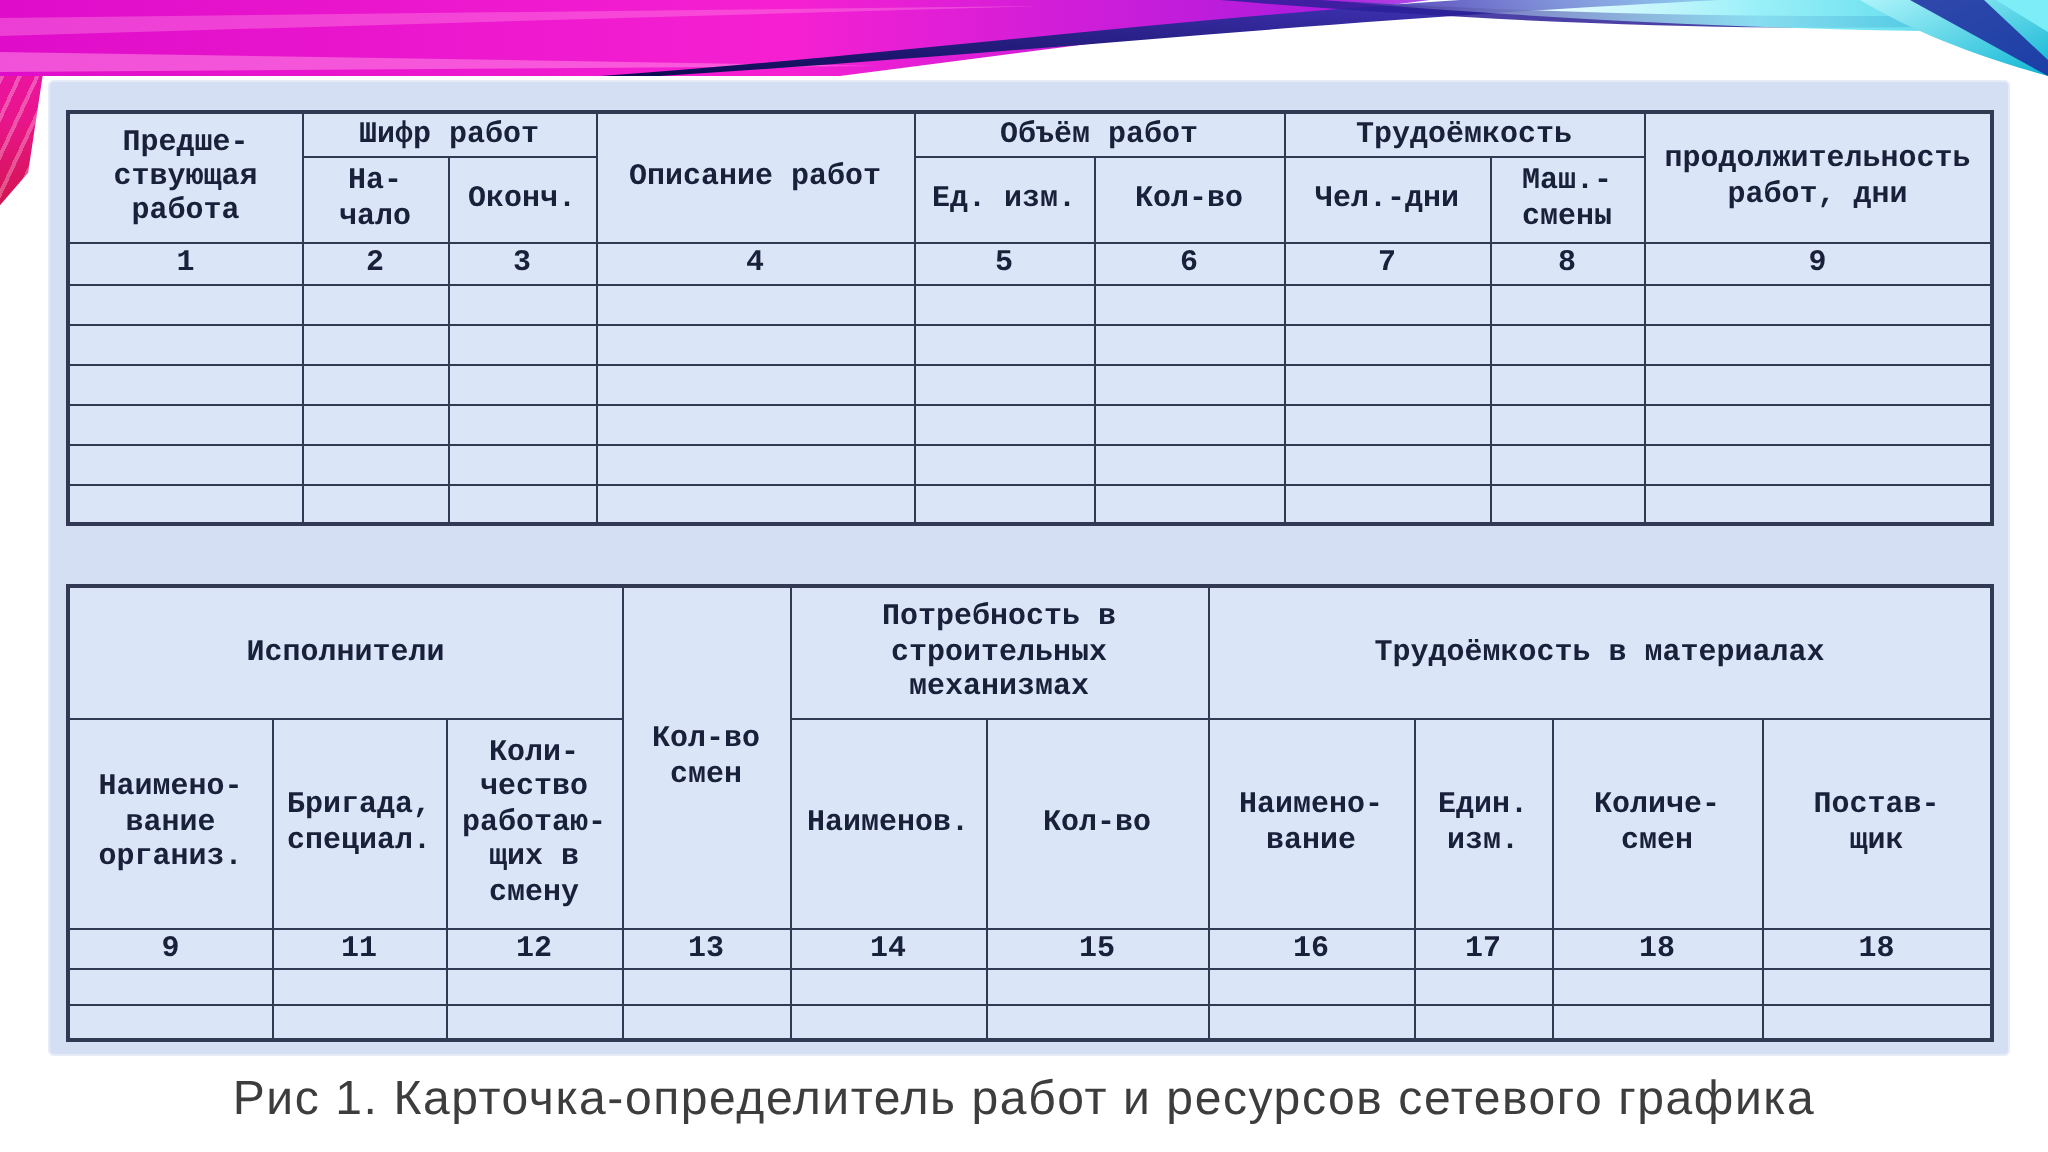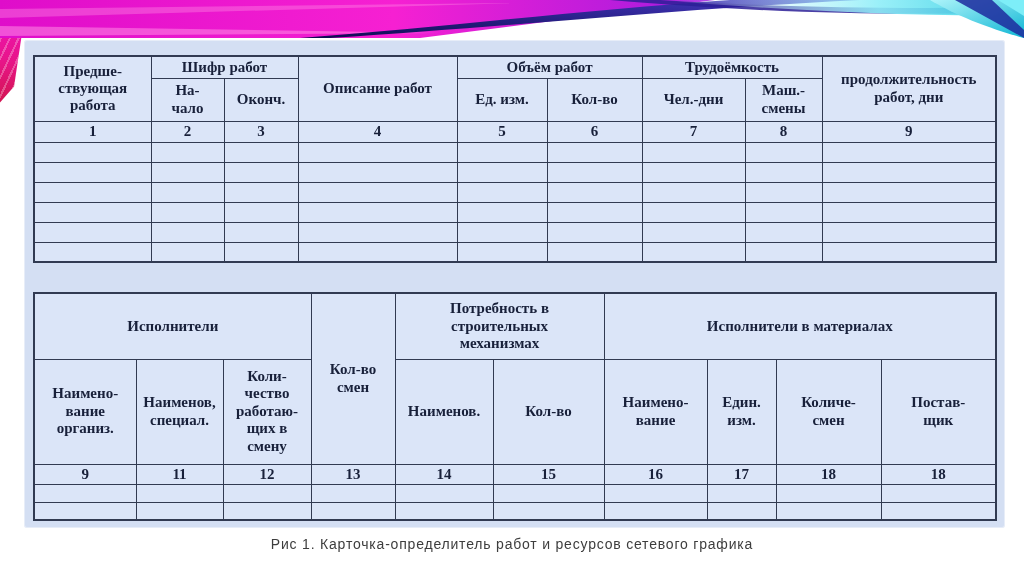--- a/index.html
+++ b/index.html
@@ -14,20 +14,21 @@
     background:
       repeating-linear-gradient(115deg, rgba(255,255,255,.28) 0 2px, rgba(255,255,255,0) 2px 8px),
       linear-gradient(175deg, var(--wedge-top,#ef12c6) 0%, var(--wedge-mid,#e8158a) 55%, var(--wedge-bottom,#cf1446) 100%);
     clip-path:polygon(0 0,100% 0,52% 80%,0 95%);
   }
   .panel{
     position:absolute;left:24px;top:40px;width:981px;height:488px;z-index:2;
     background:var(--panel-bg,#d4dff3);
     border-radius:3px;
     box-shadow:inset 0 0 0 1px rgba(255,255,255,.45);
+    font-family:Liberation Mono, monospace;
   }
   table.grid{
     position:absolute;border-collapse:collapse;table-layout:fixed;width:962px;
     background:var(--cell-bg,#dbe5f8);
     border:2px solid var(--grid-border,#313a52);
     color:var(--table-text,#18203a);
   }
   table.t1{left:9px;top:15px;}
   table.t2{left:9px;top:252px;}
   table.grid td{
@@ -40,21 +41,21 @@
   .t1 .r-num{height:21px;} .t1 .r-empty{height:20px;}
   .t2 .r-h1{height:66px;} .t2 .r-h2{height:105px;}
   .t2 .r-num{height:19px;} .t2 .r-empty{height:18px;}
   td.vt{vertical-align:top;}
   td.tl{vertical-align:top;text-align:left;padding:2px 4px 2px 8px;}
   .r-num td{font-size:14.5px;}
   .caption{
     position:absolute;left:0;top:536px;width:100%;z-index:2;
     text-align:center;
     font-family:"Liberation Sans", sans-serif;
-    font-size:14px;letter-spacing:.8px;
+    font-size:24px;letter-spacing:.8px;
     color:var(--caption-text,#3d3d3d);
   }
 </style>
 </head>
 <body>
 
 <svg class="banner" viewBox="0 0 1024 38" preserveAspectRatio="none" aria-hidden="true">
   <defs>
     <linearGradient id="gMag" x1="0" y1="0" x2="1" y2="0">
       <stop offset="0" stop-color="#df0dca"></stop>
@@ -221,27 +222,27 @@
       <col style="width:115px">
     </colgroup>
     <tbody>
       <tr class="r-h1">
         <td colspan="3" class="vt">Исполнители</td>
         <td rowspan="2" class="vt">Кол-во
 смен</td>
         <td colspan="2" class="vt">Потребность в
 строительных
 механизмах</td>
-        <td colspan="4" class="vt">Исполнители в материалах</td>
+        <td colspan="4" class="vt">Трудоёмкость в материалах</td>
       </tr>
       <tr class="r-h2">
         <td class="vt">Наимено-
 вание
 организ.</td>
-        <td class="vt">Наименов,
+        <td class="vt">Бригада,
 специал.</td>
         <td class="vt">Коли-
 чество
 работаю-
 щих в
 смену</td>
         <td class="vt">Наименов.</td>
         <td class="vt">Кол-во</td>
         <td class="vt">Наимено-
 вание</td>

